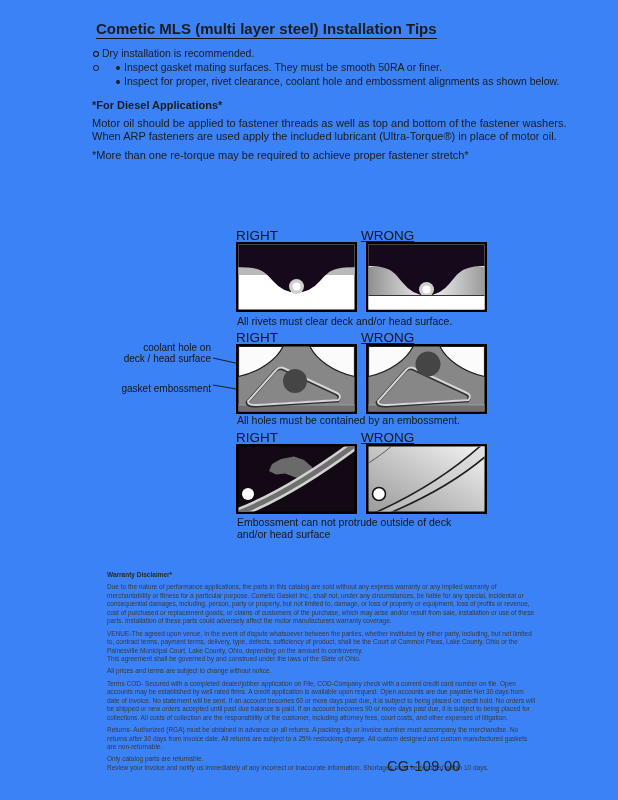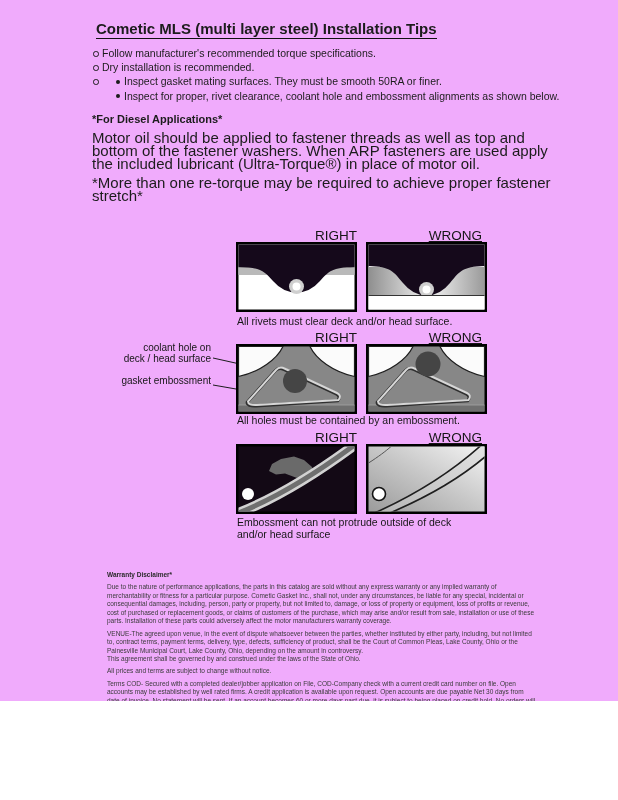--- a/index.html
+++ b/index.html
@@ -1,75 +1,74 @@
 <!DOCTYPE html>
 <html><head>
 <meta charset="utf-8">
 <style>
   html,body { margin:0; padding:0; background:#ffffff; }
   #page {
-    position:relative; width:618px; height:701px; background:#f0abfc;
+    position:relative; width:618px; height:800px; background:#3b82f6;
     font-family:"Liberation Sans", sans-serif; color:#1c1c1c; overflow:hidden;
   }
   
   .content { position:absolute; left:92px; top:20px; width:482px; }
   .title {
     display:inline-block; font-size:15px; font-weight:bold; margin:0 0 7px 4px;
     border-bottom:1.6px solid #111; padding-bottom:1px;
   }
   .bullet { position:relative; padding-left:10px; font-size:10.5px; line-height:14.2px; }
   .bullet .bmark {
     position:absolute; left:1px; top:5px; width:3.5px; height:3.5px;
     border:1px solid #1c1c1c; border-radius:50%;
   }
   .subbullet { padding-left:32px; }
   .subbullet .bmark2 {
     position:absolute; left:24px; top:5.5px; width:3.8px; height:3.8px;
     background:#1c1c1c; border:none; border-radius:50%;
   }
   .diesel-heading { font-size:11px; font-weight:bold; margin:10px 0 6px 0; }
-  .para { font-size:15px; line-height:13px; margin:0 0 6px 0; width:478px; }
+  .para { font-size:11px; line-height:13px; margin:0 0 6px 0; width:478px; }
   
   .fig-row { position:absolute; left:0; width:618px; }
   #fig-row-1 { top:228px; height:100px; }
   #fig-row-2 { top:330px; height:100px; }
   #fig-row-3 { top:430px; height:118px; }
-  .fig-label { position:absolute; top:0; width:121px; text-align:right; font-size:13.5px; color:#161616; }
+  .fig-label { position:absolute; top:0; width:121px; text-align:left; font-size:13.5px; color:#161616; }
   .lab-left  { left:236px; }
   .lab-right { left:361px;text-decoration:underline; }
   .fig-box { position:absolute; top:14px; width:121px; height:70px; }
   .box-left  { left:236px; }
   .box-right { left:366px; }
   .fig-box svg { display:block; }
   .fig-caption { position:absolute; left:237px; font-size:10.5px; line-height:11.5px; color:#161616; }
   #fig-row-1 .fig-caption { top:88px; }
   #fig-row-2 .fig-caption { top:85px; }
   #fig-row-3 .fig-caption { top:87px; }
   .ann { position:absolute; text-align:right; font-size:10px; line-height:10.8px; color:#161616; }
   #ann-coolant { left:88px; top:13px; width:123px; }
-  #ann-emboss  { left:88px; top:46px; width:123px;text-align:right; }
+  #ann-emboss  { left:88px; top:54px; width:123px;text-align:right; }
   #leader-svg { position:absolute; left:0; top:0; width:618px; height:100px; pointer-events:none; }
   
   .legal { position:absolute; left:107px; top:571px; width:430px; font-size:6.5px; line-height:8.6px; color:#3a3a3a; }
   .legal p { margin:0 0 3.5px 0; }
   .legal p.tight { margin-bottom:0; }
   .legal .lg-head { font-weight:bold; color:#2a2a2a; }
   .footer-code { position:absolute; left:387px; top:758px; font-size:14.5px; letter-spacing:.3px; color:#222; }
 </style>
 </head>
 <body>
 
 <div id="page">
 
   <div class="content">
     <div class="title">Cometic MLS (multi layer steel) Installation Tips</div>
 
     <div class="bullet">
       <span class="bmark"></span>
-      <span>Follow manufacturer's recommended torque specifications.</span>
     </div>
     <div class="bullet">
       <span class="bmark"></span>
       <span>Dry installation is recommended.</span>
     </div>
     <div class="bullet">
       <span class="bmark"></span>
     </div>
     <div class="bullet subbullet">
       <span class="bmark bmark2"></span>

